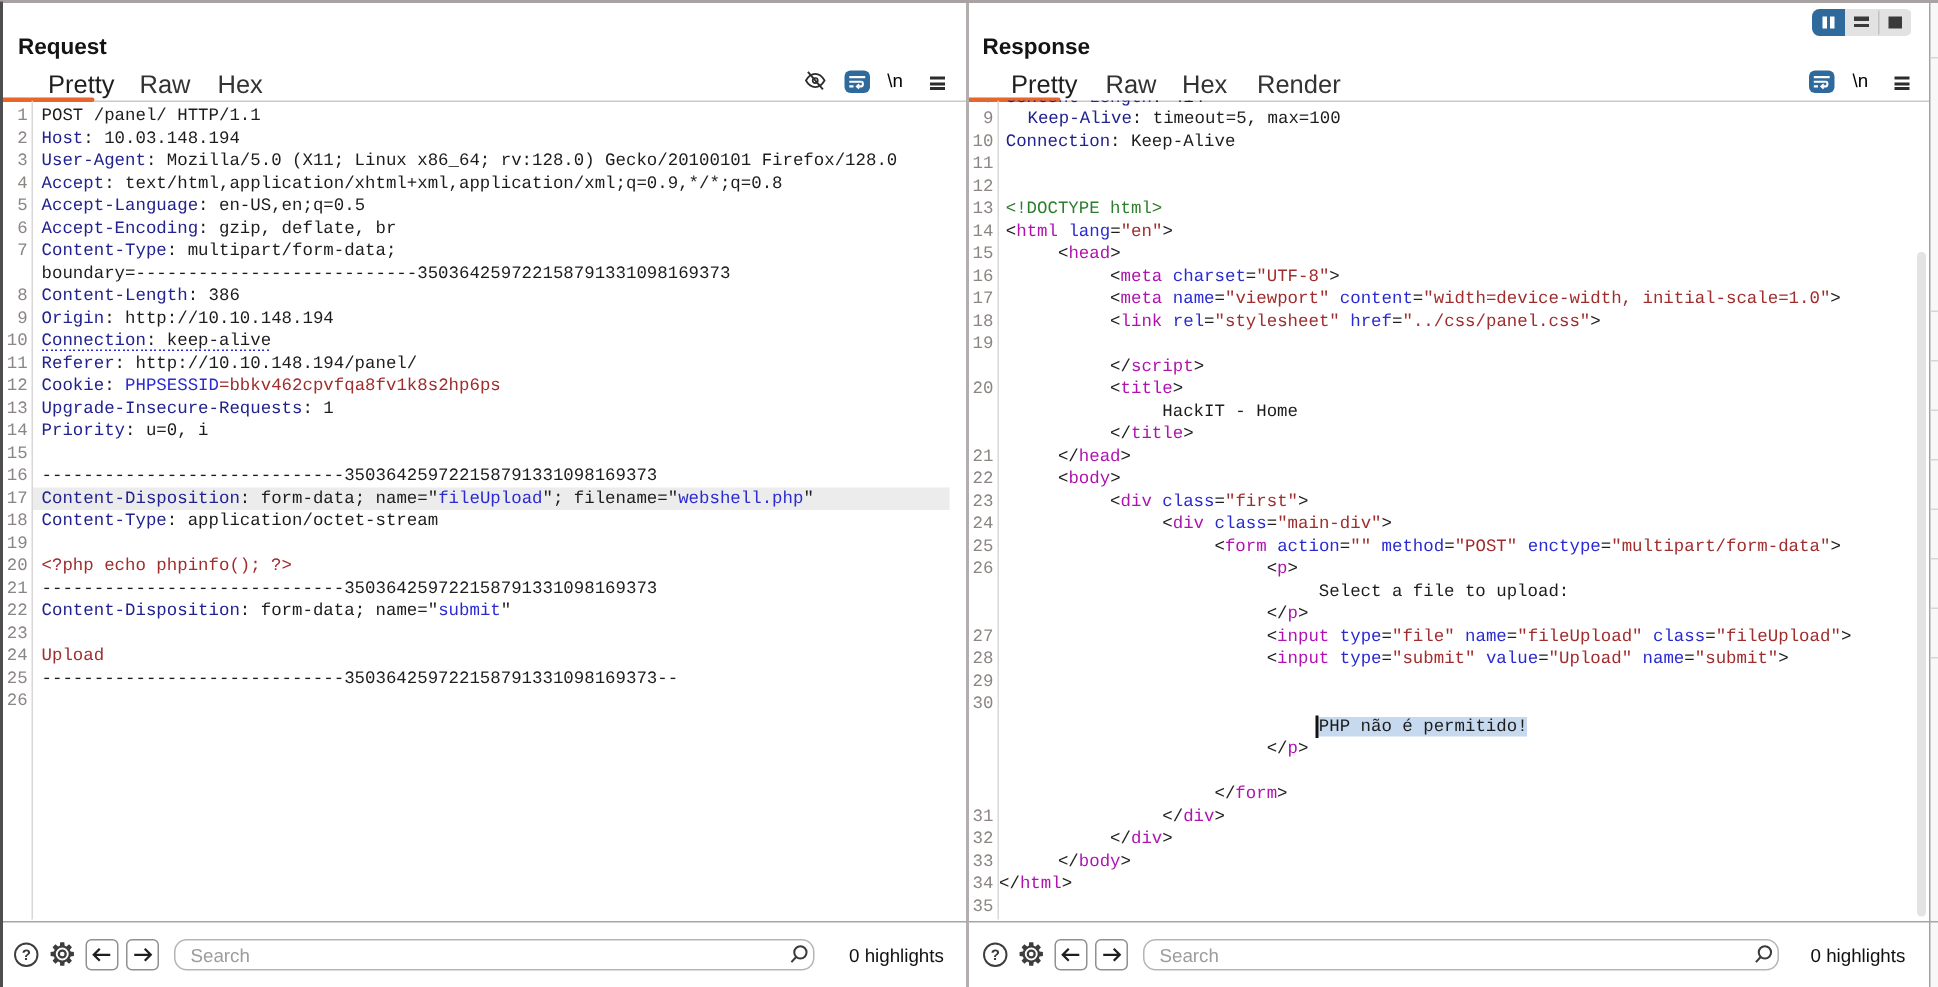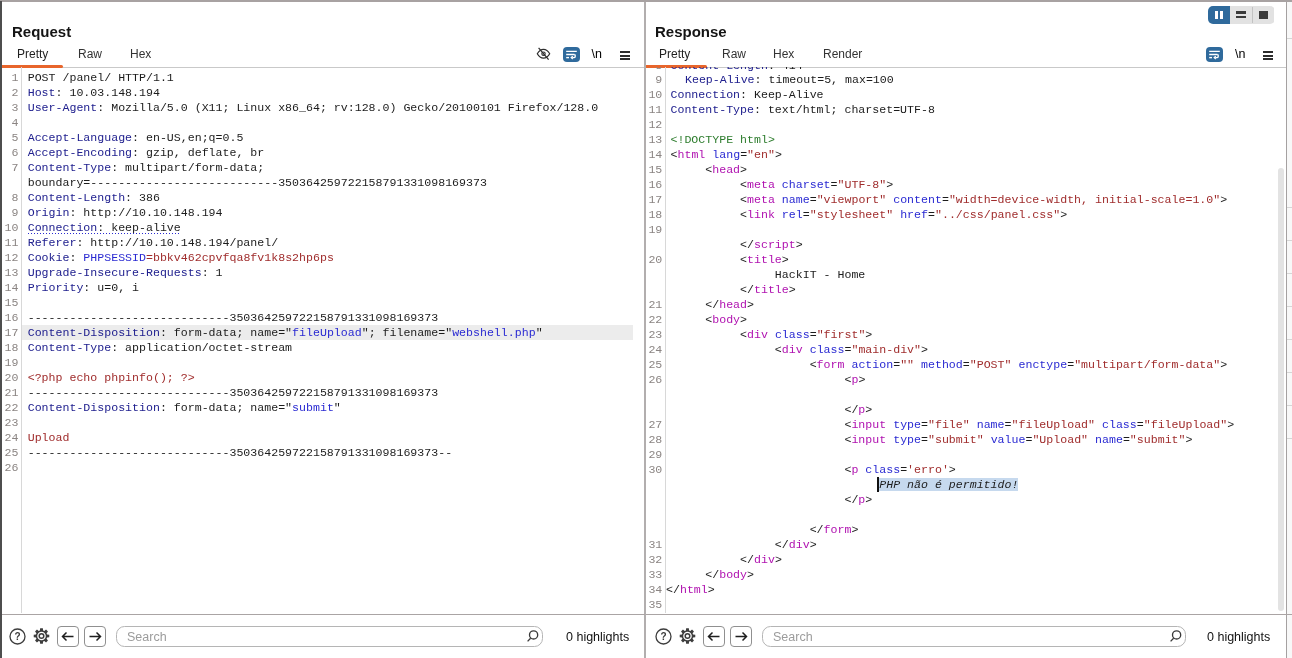--- a/index.html
+++ b/index.html
@@ -7,24 +7,24 @@
 .mono { font-family:"Liberation Mono", monospace; font-size:11.6px; line-height:15px; white-space:pre; color:#1c1c1c; }
 .row { position:absolute; height:15px; }
 i { font-style:normal; }
 .n { color:#21218f; }
 .k { color:#1c1c1c; }
 .b { color:#2a2ad2; }
 .r { color:#a02d2d; }
 .t { color:#b012b0; }
 .a { color:#2a2ad2; }
 .g { color:#2e7d2e; }
-.sel { background:#c6d9ee;font-style:italic; }
+.sel { background:#c6d9ee; }
 .num { position:absolute; text-align:right; color:#8b8583; }
 .title { font-weight:bold; font-size:15px; color:#141414; }
-.tab { position:absolute; font-size:12px; color:#333; }
+.tab { position:absolute; font-size:17px; color:#333;margin-left:15px; }
 .hline { position:absolute; background:#c9c9c9; height:1px; }
 .vline { position:absolute; background:#c0bcbc; width:1px; }
 .orange { position:absolute; background:#e8652b; height:3px; border-radius:0 2px 2px 0; }
 .bluebtn { position:absolute; width:17px; height:15px; background:#2f6a9c; border-radius:4px; }
 .slashn { position:absolute; font-size:12.5px; color:#000; }
 .search { position:absolute; height:21px; border:1px solid #b5b5b5; border-radius:8.5px; background:#fff; }
 .ph { position:absolute; font-size:12.5px; color:#9c9c9c; }
 .hl0 { position:absolute; font-size:12.5px; color:#111; }
 .navbtn { position:absolute; width:22px; height:21px; border:1px solid #909090; border-radius:4px; background:#fff; }
 </style></head><body>
@@ -97,20 +97,21 @@
 </div>
 <div class="abs" style="left:1.5px;top:67.3px;width:642.5px;height:546.7px;overflow:hidden">
 <div class="abs vline" style="left:19.5px;top:0;width:1px;height:546.2px;background:#d8d8d8"></div>
 <div class="num mono" style="left:0;top:3.2px;width:17px">1</div>
 <div class="row mono" style="left:26.2px;top:3.2px"><i class="k">POST /panel/ HTTP/1.1</i></div>
 <div class="num mono" style="left:0;top:18.2px;width:17px">2</div>
 <div class="row mono" style="left:26.2px;top:18.2px"><i class="n">Host</i><i class="k">: 10.03.148.194</i></div>
 <div class="num mono" style="left:0;top:33.2px;width:17px">3</div>
 <div class="row mono" style="left:26.2px;top:33.2px"><i class="n">User-Agent</i><i class="k">: Mozilla/5.0 (X11; Linux x86_64; rv:128.0) Gecko/20100101 Firefox/128.0</i></div>
 <div class="num mono" style="left:0;top:48.2px;width:17px">4</div>
+<div class="row mono" style="left:26.2px;top:48.2px"><i class="n">Accept</i><i class="k">: text/html,application/xhtml+xml,application/xml;q=0.9,*/*;q=0.8</i></div>
 <div class="num mono" style="left:0;top:63.2px;width:17px">5</div>
 <div class="row mono" style="left:26.2px;top:63.2px"><i class="n">Accept-Language</i><i class="k">: en-US,en;q=0.5</i></div>
 <div class="num mono" style="left:0;top:78.2px;width:17px">6</div>
 <div class="row mono" style="left:26.2px;top:78.2px"><i class="n">Accept-Encoding</i><i class="k">: gzip, deflate, br</i></div>
 <div class="num mono" style="left:0;top:93.2px;width:17px">7</div>
 <div class="row mono" style="left:26.2px;top:93.2px"><i class="n">Content-Type</i><i class="k">: multipart/form-data;</i></div>
 <div class="row mono" style="left:26.2px;top:108.2px"><i class="k">boundary=---------------------------350364259722158791331098169373</i></div>
 <div class="num mono" style="left:0;top:123.2px;width:17px">8</div>
 <div class="row mono" style="left:26.2px;top:123.2px"><i class="n">Content-Length</i><i class="k">: 386</i></div>
 <div class="num mono" style="left:0;top:138.2px;width:17px">9</div>
@@ -150,21 +151,20 @@
 </div>
 <div class="abs" style="left:646px;top:67.3px;width:639.7px;height:546.7px;overflow:hidden">
 <div class="abs vline" style="left:18.7px;top:0;width:1px;height:546.2px;background:#d8d8d8"></div>
 <div class="num mono" style="left:0;top:-9.8px;width:16.3px">8</div>
 <div class="row mono" style="left:24.5px;top:-9.8px"><i class="n">Content-Length</i><i class="k">: 414</i></div>
 <div class="num mono" style="left:0;top:5.2px;width:16.3px">9</div>
 <div class="row mono" style="left:39px;top:5.2px"><i class="n">Keep-Alive</i><i class="k">: timeout=5, max=100</i></div>
 <div class="num mono" style="left:0;top:20.2px;width:16.3px">10</div>
 <div class="row mono" style="left:24.5px;top:20.2px"><i class="n">Connection</i><i class="k">: Keep-Alive</i></div>
 <div class="num mono" style="left:0;top:35.2px;width:16.3px">11</div>
-<div class="row mono" style="left:24.5px;top:35.2px"><i class="n">Content-Type</i><i class="k">: text/html; charset=UTF-8</i></div>
 <div class="num mono" style="left:0;top:50.2px;width:16.3px">12</div>
 <div class="num mono" style="left:0;top:65.2px;width:16.3px">13</div>
 <div class="row mono" style="left:24.5px;top:65.2px"><i class="g">&lt;!DOCTYPE html&gt;</i></div>
 <div class="num mono" style="left:0;top:80.2px;width:16.3px">14</div>
 <div class="row mono" style="left:24.5px;top:80.2px"><i class="k">&lt;</i><i class="t">html</i><i class="k"> </i><i class="a">lang</i><i class="k">=</i><i class="r">"en"</i><i class="k">&gt;</i></div>
 <div class="num mono" style="left:0;top:95.2px;width:16.3px">15</div>
 <div class="row mono" style="left:24.5px;top:95.2px"><i class="k">     &lt;</i><i class="t">head</i><i class="k">&gt;</i></div>
 <div class="num mono" style="left:0;top:110.2px;width:16.3px">16</div>
 <div class="row mono" style="left:24.5px;top:110.2px"><i class="k">          &lt;</i><i class="t">meta</i><i class="k"> </i><i class="a">charset</i><i class="k">=</i><i class="r">"UTF-8"</i><i class="k">&gt;</i></div>
 <div class="num mono" style="left:0;top:125.2px;width:16.3px">17</div>
@@ -182,28 +182,28 @@
 <div class="num mono" style="left:0;top:245.2px;width:16.3px">22</div>
 <div class="row mono" style="left:24.5px;top:245.2px"><i class="k">     &lt;</i><i class="t">body</i><i class="k">&gt;</i></div>
 <div class="num mono" style="left:0;top:260.2px;width:16.3px">23</div>
 <div class="row mono" style="left:24.5px;top:260.2px"><i class="k">          &lt;</i><i class="t">div</i><i class="k"> </i><i class="a">class</i><i class="k">=</i><i class="r">"first"</i><i class="k">&gt;</i></div>
 <div class="num mono" style="left:0;top:275.2px;width:16.3px">24</div>
 <div class="row mono" style="left:24.5px;top:275.2px"><i class="k">               &lt;</i><i class="t">div</i><i class="k"> </i><i class="a">class</i><i class="k">=</i><i class="r">"main-div"</i><i class="k">&gt;</i></div>
 <div class="num mono" style="left:0;top:290.2px;width:16.3px">25</div>
 <div class="row mono" style="left:24.5px;top:290.2px"><i class="k">                    &lt;</i><i class="t">form</i><i class="k"> </i><i class="a">action</i><i class="k">=</i><i class="r">""</i><i class="k"> </i><i class="a">method</i><i class="k">=</i><i class="r">"POST"</i><i class="k"> </i><i class="a">enctype</i><i class="k">=</i><i class="r">"multipart/form-data"</i><i class="k">&gt;</i></div>
 <div class="num mono" style="left:0;top:305.2px;width:16.3px">26</div>
 <div class="row mono" style="left:24.5px;top:305.2px"><i class="k">                         &lt;</i><i class="t">p</i><i class="k">&gt;</i></div>
+<div class="row mono" style="left:24.5px;top:320.2px"><i class="k">                              Select a file to upload:</i></div>
 <div class="row mono" style="left:24.5px;top:335.2px"><i class="k">                         &lt;/</i><i class="t">p</i><i class="k">&gt;</i></div>
 <div class="num mono" style="left:0;top:350.2px;width:16.3px">27</div>
 <div class="row mono" style="left:24.5px;top:350.2px"><i class="k">                         &lt;</i><i class="t">input</i><i class="k"> </i><i class="a">type</i><i class="k">=</i><i class="r">"file"</i><i class="k"> </i><i class="a">name</i><i class="k">=</i><i class="r">"fileUpload"</i><i class="k"> </i><i class="a">class</i><i class="k">=</i><i class="r">"fileUpload"</i><i class="k">&gt;</i></div>
 <div class="num mono" style="left:0;top:365.2px;width:16.3px">28</div>
 <div class="row mono" style="left:24.5px;top:365.2px"><i class="k">                         &lt;</i><i class="t">input</i><i class="k"> </i><i class="a">type</i><i class="k">=</i><i class="r">"submit"</i><i class="k"> </i><i class="a">value</i><i class="k">=</i><i class="r">"Upload"</i><i class="k"> </i><i class="a">name</i><i class="k">=</i><i class="r">"submit"</i><i class="k">&gt;</i></div>
 <div class="num mono" style="left:0;top:380.2px;width:16.3px">29</div>
 <div class="num mono" style="left:0;top:395.2px;width:16.3px">30</div>
-<div class="row mono" style="left:24.5px;top:395.2px"><i class="k">                         &lt;</i><i class="t">p</i><i class="k"> </i><i class="a">class</i><i class="k">=</i><i class="r">'erro'</i><i class="k">&gt;</i></div>
 <div class="row mono" style="left:24.5px;top:410.2px"><i class="k">                              </i><i class="sel k">PHP não é permitido!</i></div>
 <div class="abs" style="left:230.8px;top:410.2px;width:2px;height:15px;background:#111"></div>
 <div class="row mono" style="left:24.5px;top:425.2px"><i class="k">                         &lt;/</i><i class="t">p</i><i class="k">&gt;</i></div>
 <div class="row mono" style="left:24.5px;top:455.2px"><i class="k">                    &lt;/</i><i class="t">form</i><i class="k">&gt;</i></div>
 <div class="num mono" style="left:0;top:470.2px;width:16.3px">31</div>
 <div class="row mono" style="left:24.5px;top:470.2px"><i class="k">               &lt;/</i><i class="t">div</i><i class="k">&gt;</i></div>
 <div class="num mono" style="left:0;top:485.2px;width:16.3px">32</div>
 <div class="row mono" style="left:24.5px;top:485.2px"><i class="k">          &lt;/</i><i class="t">div</i><i class="k">&gt;</i></div>
 <div class="num mono" style="left:0;top:500.2px;width:16.3px">33</div>
 <div class="row mono" style="left:24.5px;top:500.2px"><i class="k">     &lt;/</i><i class="t">body</i><i class="k">&gt;</i></div>

